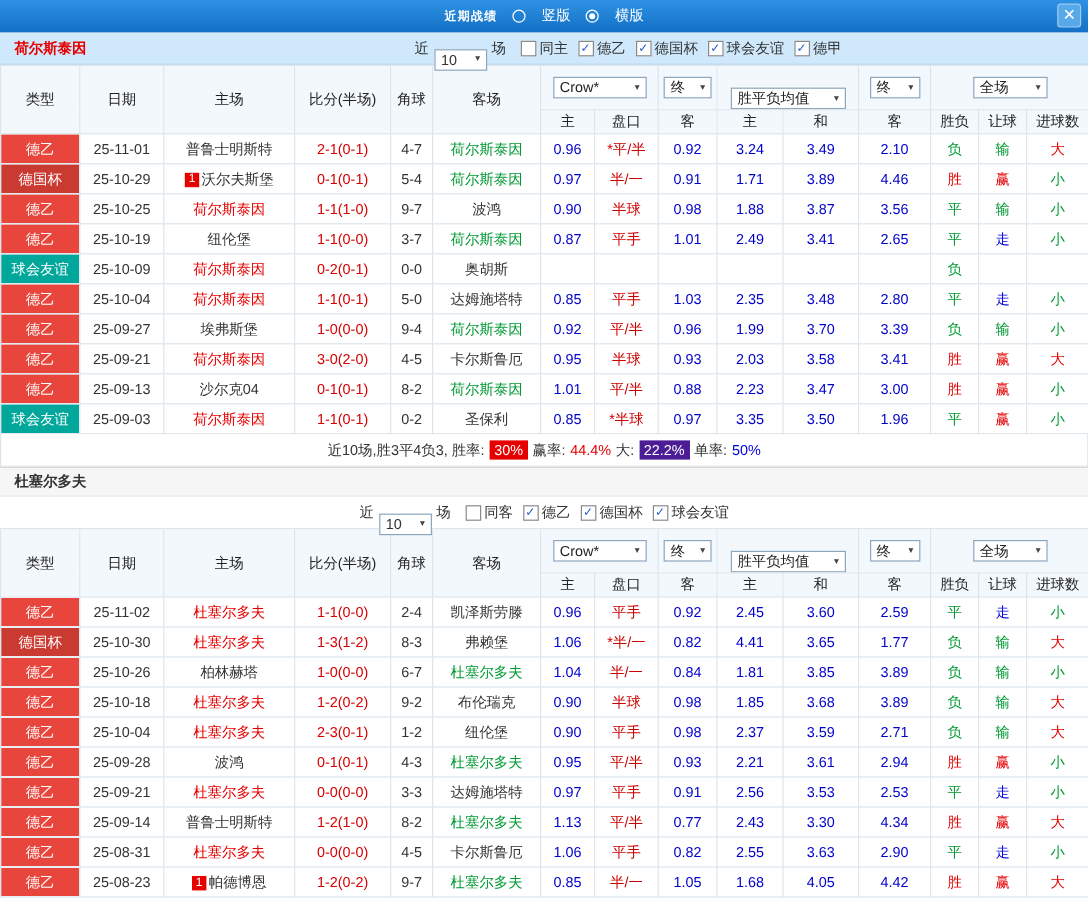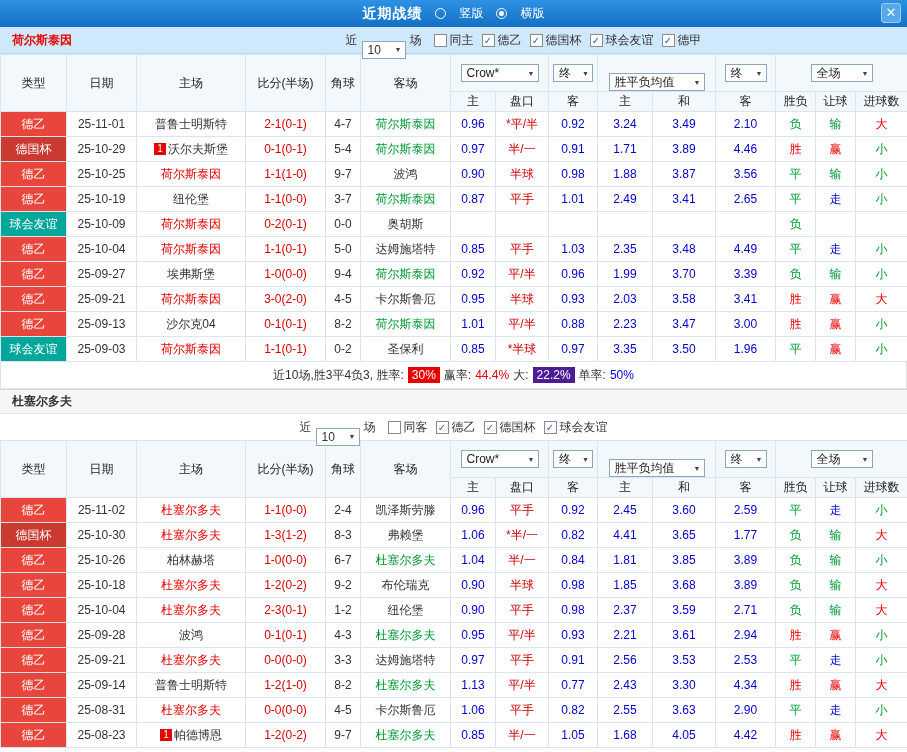--- a/index.html
+++ b/index.html
@@ -9,21 +9,21 @@
     font-family:"Liberation Sans","DejaVu Sans",sans-serif; font-size:12px; color:#333;
   }
   .app { width:907px; height:752px; overflow:hidden; }
 
   
   .titlebar {
     height:27px; background:linear-gradient(#2e92e4,#1370c4);
     display:flex; align-items:center; justify-content:center; gap:12px;
     position:relative; color:#fff;
   }
-  .titlebar .title { font-weight:bold; font-size:14px; letter-spacing:1px; }
+  .titlebar .title { font-weight:bold; font-size:10px; letter-spacing:1px; }
   .radio-group { display:flex; align-items:center; gap:12px; }
   .radio-item { display:inline-flex; align-items:center; gap:14px; cursor:pointer; }
   .rdot { width:11px; height:11px; border:1px solid #fff; border-radius:50%; display:inline-block; position:relative; }
   .rdot.on::after { content:""; position:absolute; left:2px; top:2px; width:5px; height:5px; border-radius:50%; background:#fff; }
   .close-btn {
     position:absolute; right:6px; top:3px; width:20px; height:20px;
     background:#57a9ea; border:1px solid #9dcbf2; border-radius:3px;
     color:#fff; text-align:center; line-height:18px; font-size:13px; font-weight:bold; cursor:pointer;
   }
 
@@ -286,21 +286,21 @@
           <td class="dt">25-10-04</td>
           <td class="tm red"><span>荷尔斯泰因</span></td>
           <td class="sc">1-1(0-1)</td>
           <td class="cn">5-0</td>
           <td class="tm black"><span>达姆施塔特</span></td>
           <td class="od">0.85</td>
           <td class="pk">平手</td>
           <td class="od">1.03</td>
           <td class="od">2.35</td>
           <td class="od">3.48</td>
-          <td class="od">4.49</td>
+          <td class="od">2.80</td>
           <td class="rs c-green">平</td>
           <td class="rs c-blue">走</td>
           <td class="rs c-green">小</td>
         </tr>
         <tr>
           <td class="lg" style="background: rgb(232, 70, 60);">德乙</td>
           <td class="dt">25-09-27</td>
           <td class="tm black"><span>埃弗斯堡</span></td>
           <td class="sc">1-0(0-0)</td>
           <td class="cn">9-4</td>

